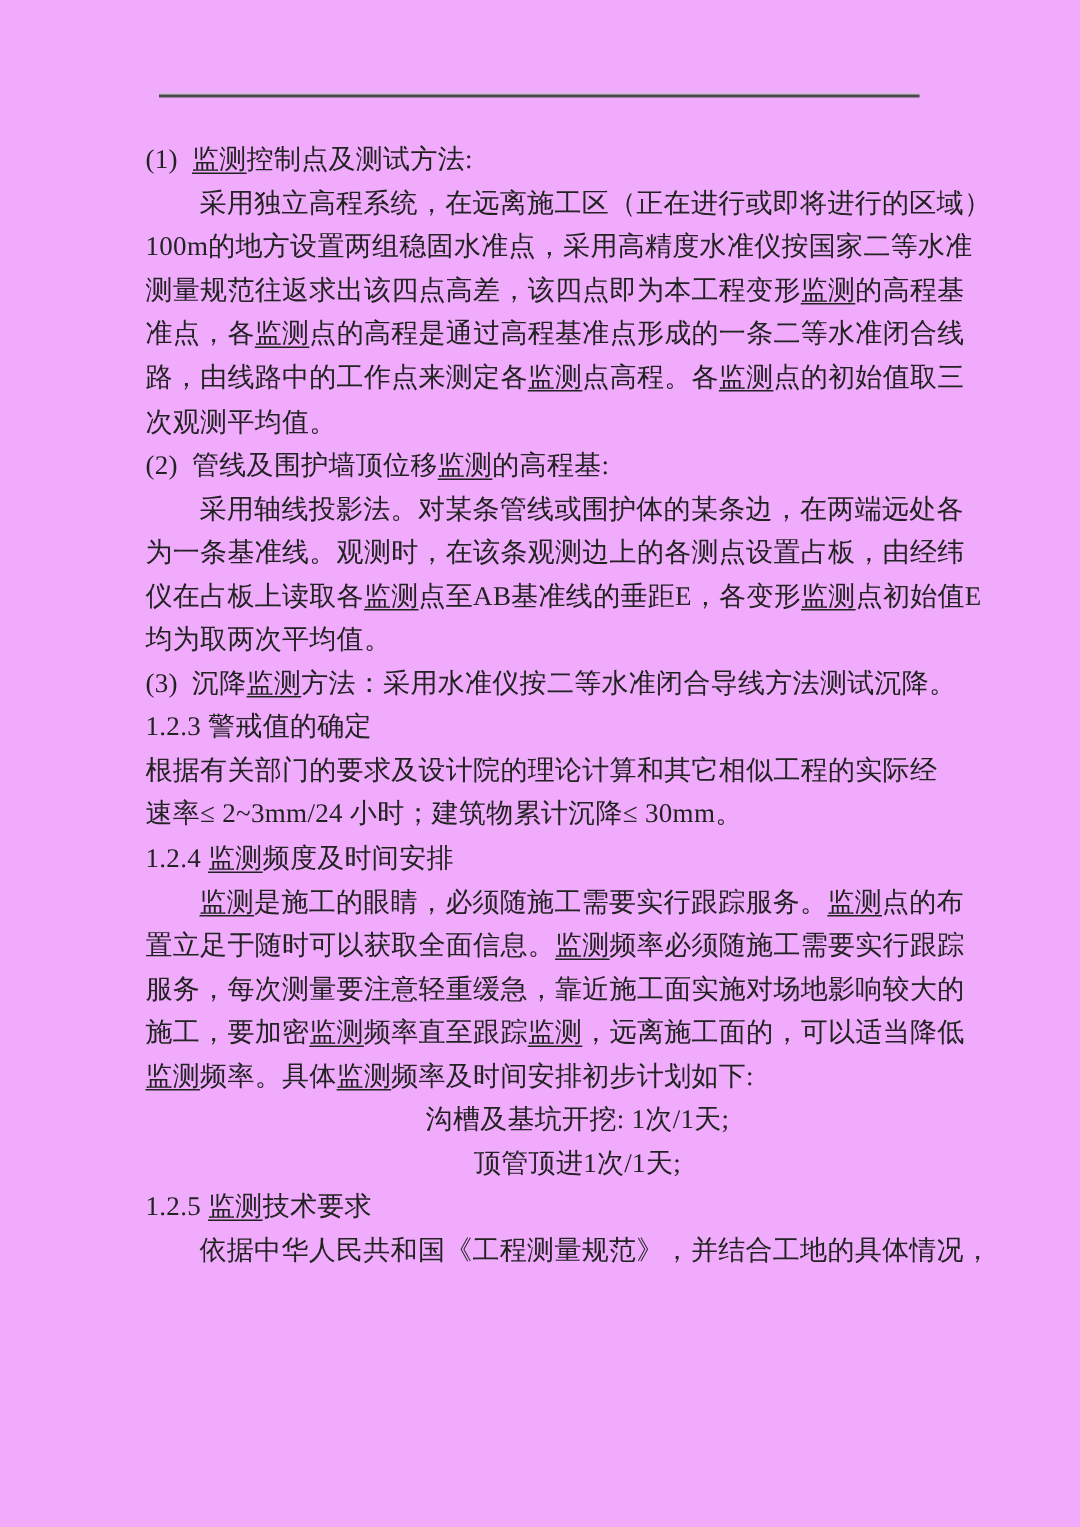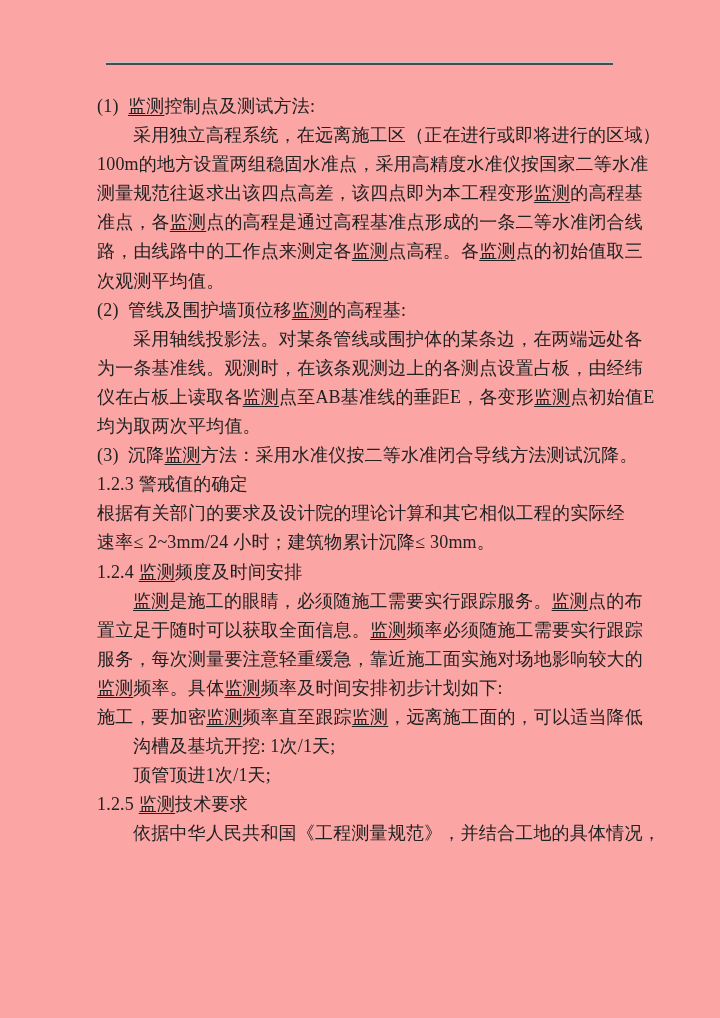--- a/index.html
+++ b/index.html
@@ -4,21 +4,21 @@
 <style>
   html, body {
     margin: 0;
     padding: 0;
     background: #ffffff;
   }
   .page {
     position: relative;
     width: 720px;
     height: 1018px;
-    background: #fca5a5;
+    background: #f0abfc;
     overflow: hidden;
     font-family: "Liberation Serif", "DejaVu Serif", serif;
   }
   .header-rule {
     position: absolute;
     left: 106px;
     top: 62px;
     width: 507px;
   }
   .header-rule .rule-light { height: 1px; background: #c6c6c6; }
@@ -31,21 +31,21 @@
     width: 540px;
     color: #222222;
     font-size: 18px;
   }
   .line {
     height: 29.1px;
     line-height: 29.1px;
     white-space: pre;
     letter-spacing: 0.2px;
   }
-  .line.indent { padding-left: 36px; }
+  .line.indent { padding-left: 36px; text-align: center; }
   .kw {
     text-decoration: underline;
     text-decoration-thickness: 1px;
     text-underline-offset: 3px;
   }
 </style>
 </head>
 <body>
 
 <div class="page">
@@ -67,20 +67,20 @@
       <div class="line"><span class="seg">仪在占板上读取各</span><span class="kw">监测</span><span class="seg">点至AB基准线的垂距E，各变形</span><span class="kw">监测</span><span class="seg">点初始值E</span></div>
       <div class="line"><span class="seg">均为取两次平均值。</span></div>
       <div class="line"><span class="seg">(3)  沉降</span><span class="kw">监测</span><span class="seg">方法：采用水准仪按二等水准闭合导线方法测试沉降。</span></div>
       <div class="line"><span class="seg">1.2.3 警戒值的确定</span></div>
       <div class="line"><span class="seg">根据有关部门的要求及设计院的理论计算和其它相似工程的实际经</span></div>
       <div class="line"><span class="seg">速率≤ 2~3mm/24 小时；建筑物累计沉降≤ 30mm。</span></div>
       <div class="line"><span class="seg">1.2.4 </span><span class="kw">监测</span><span class="seg">频度及时间安排</span></div>
       <div class="line indent"><span class="kw">监测</span><span class="seg">是施工的眼睛，必须随施工需要实行跟踪服务。</span><span class="kw">监测</span><span class="seg">点的布</span></div>
       <div class="line"><span class="seg">置立足于随时可以获取全面信息。</span><span class="kw">监测</span><span class="seg">频率必须随施工需要实行跟踪</span></div>
       <div class="line"><span class="seg">服务，每次测量要注意轻重缓急，靠近施工面实施对场地影响较大的</span></div>
+      <div class="line"><span class="seg">施工，要加密</span><span class="kw">监测</span><span class="seg">频率直至跟踪</span><span class="kw">监测</span><span class="seg">，远离施工面的，可以适当降低</span></div>
       <div class="line"><span class="kw">监测</span><span class="seg">频率。具体</span><span class="kw">监测</span><span class="seg">频率及时间安排初步计划如下:</span></div>
-      <div class="line"><span class="seg">施工，要加密</span><span class="kw">监测</span><span class="seg">频率直至跟踪</span><span class="kw">监测</span><span class="seg">，远离施工面的，可以适当降低</span></div>
       <div class="line indent"><span class="seg">沟槽及基坑开挖: 1次/1天;</span></div>
       <div class="line indent"><span class="seg">顶管顶进1次/1天;</span></div>
       <div class="line"><span class="seg">1.2.5 </span><span class="kw">监测</span><span class="seg">技术要求</span></div>
       <div class="line indent"><span class="seg">依据中华人民共和国《工程测量规范》，并结合工地的具体情况，</span></div>
     </div>
 </div>
 
 </body></html>

